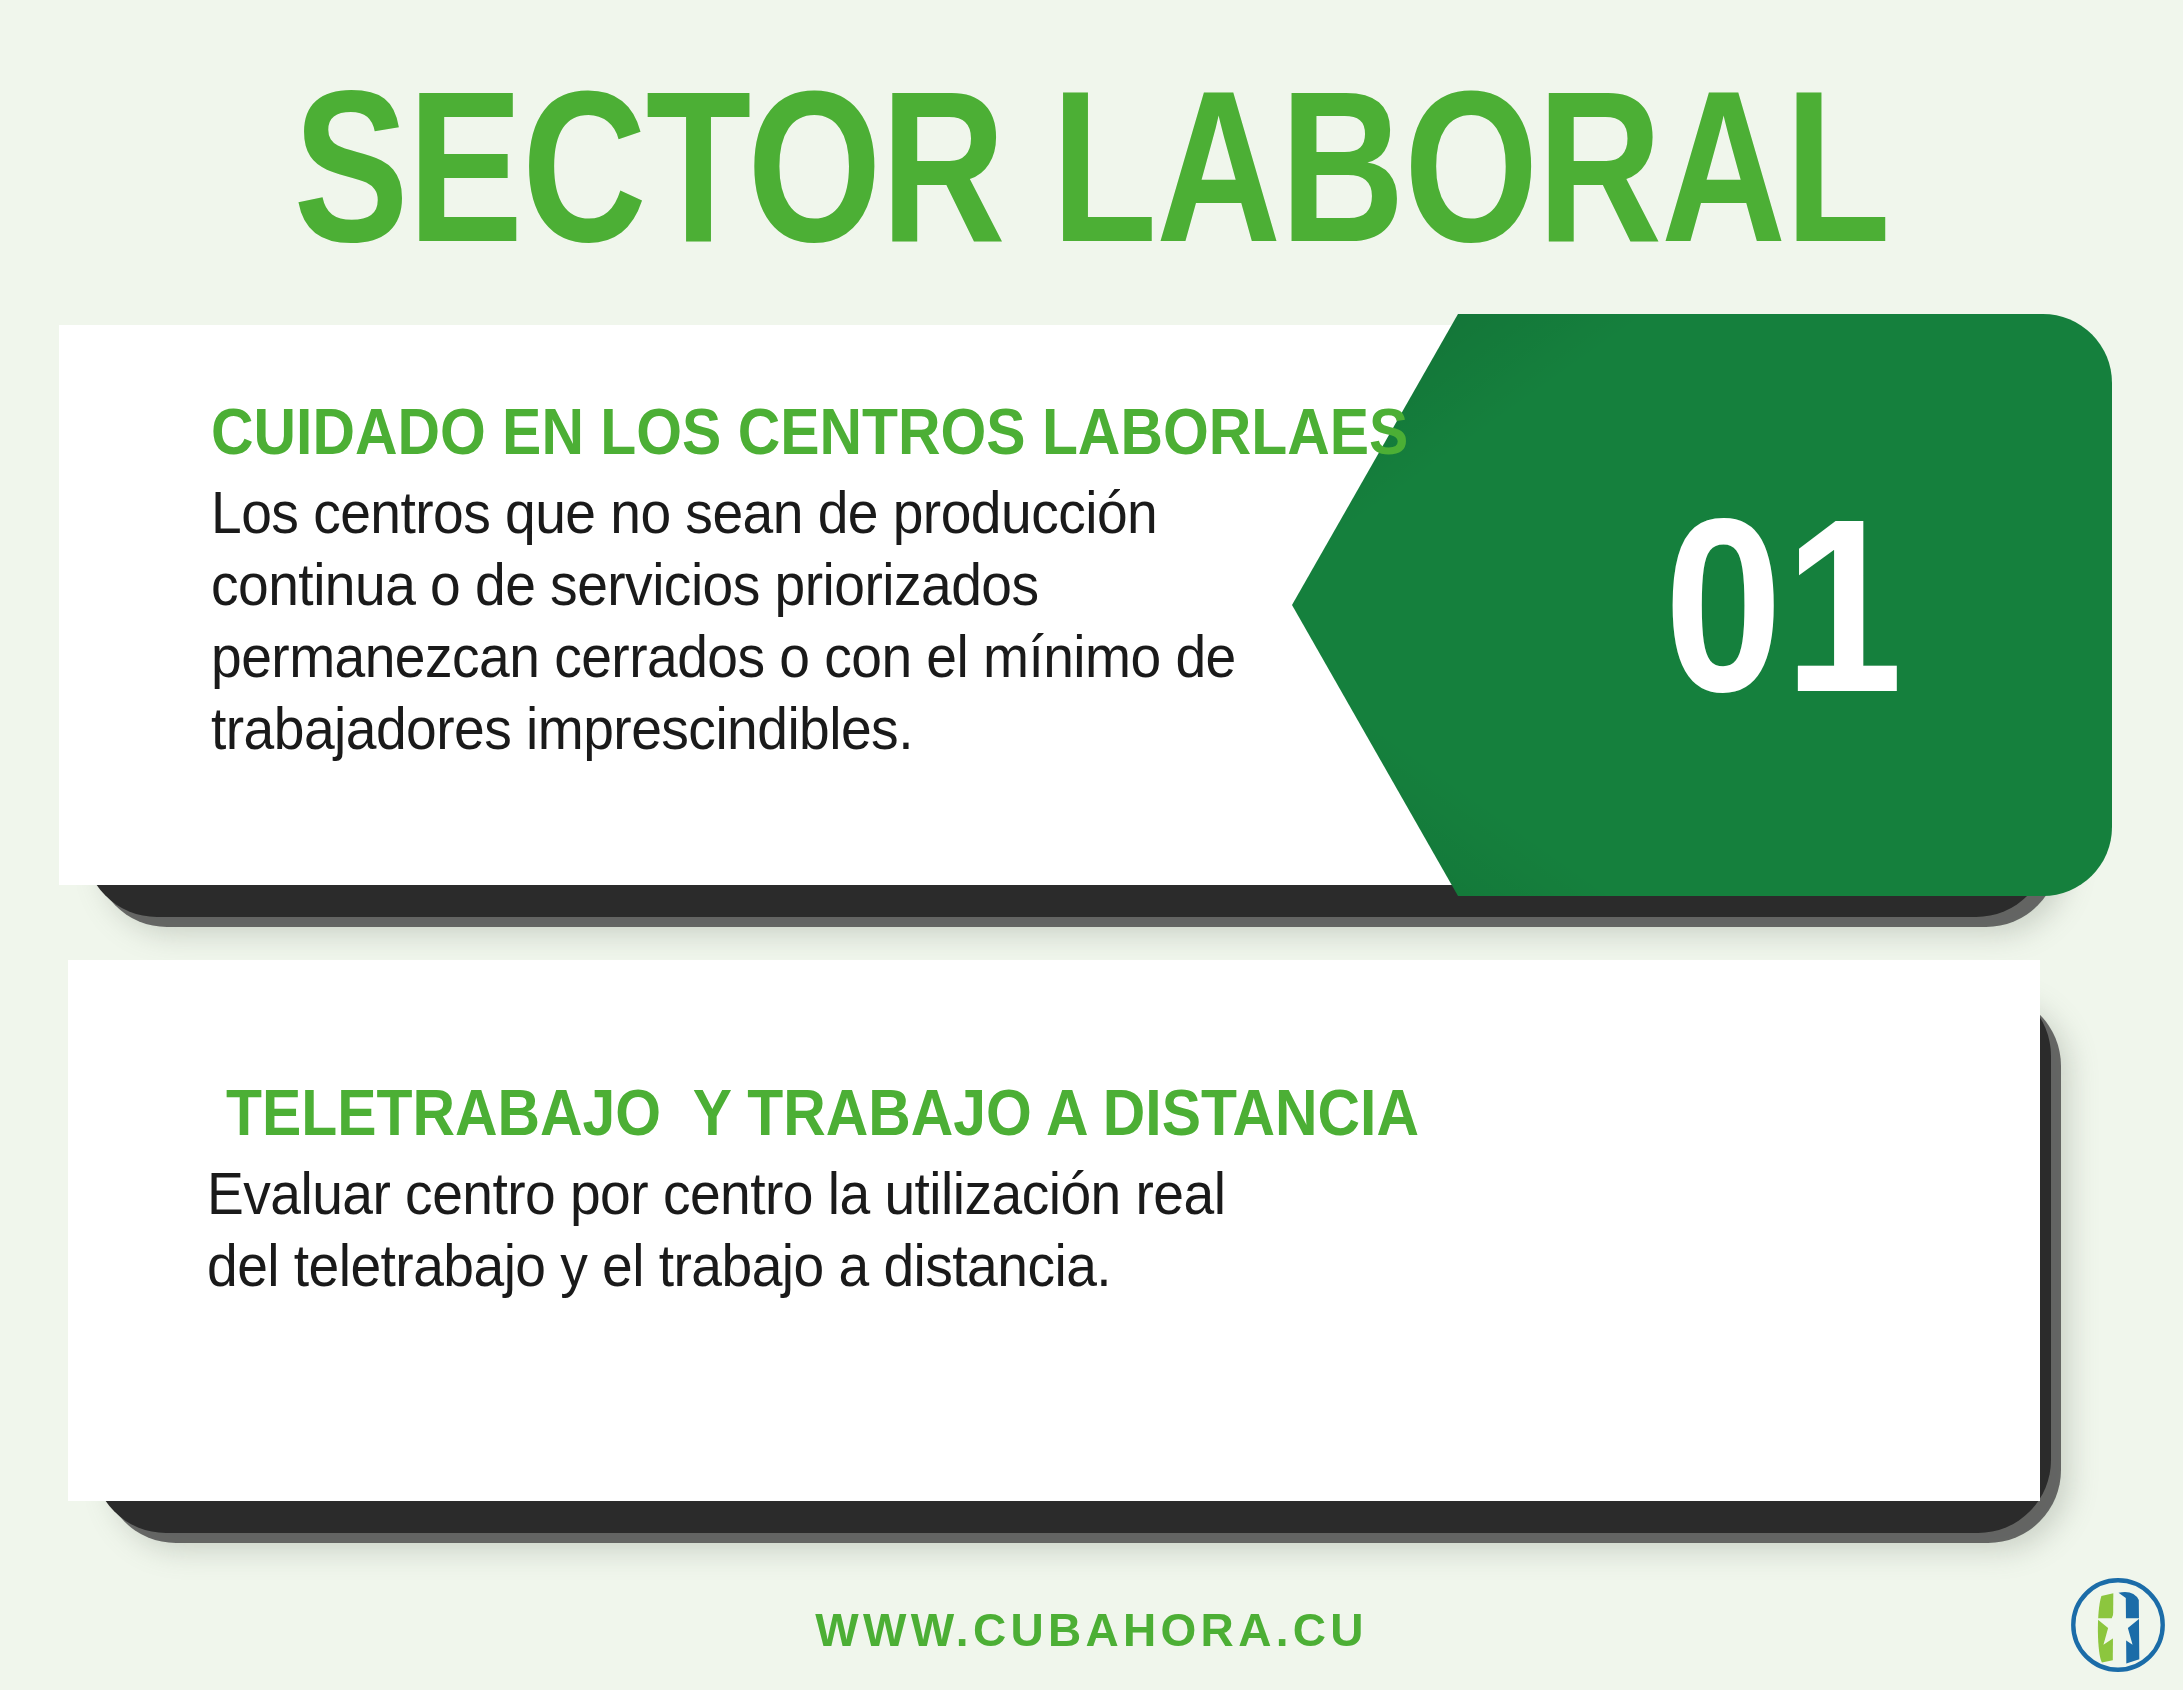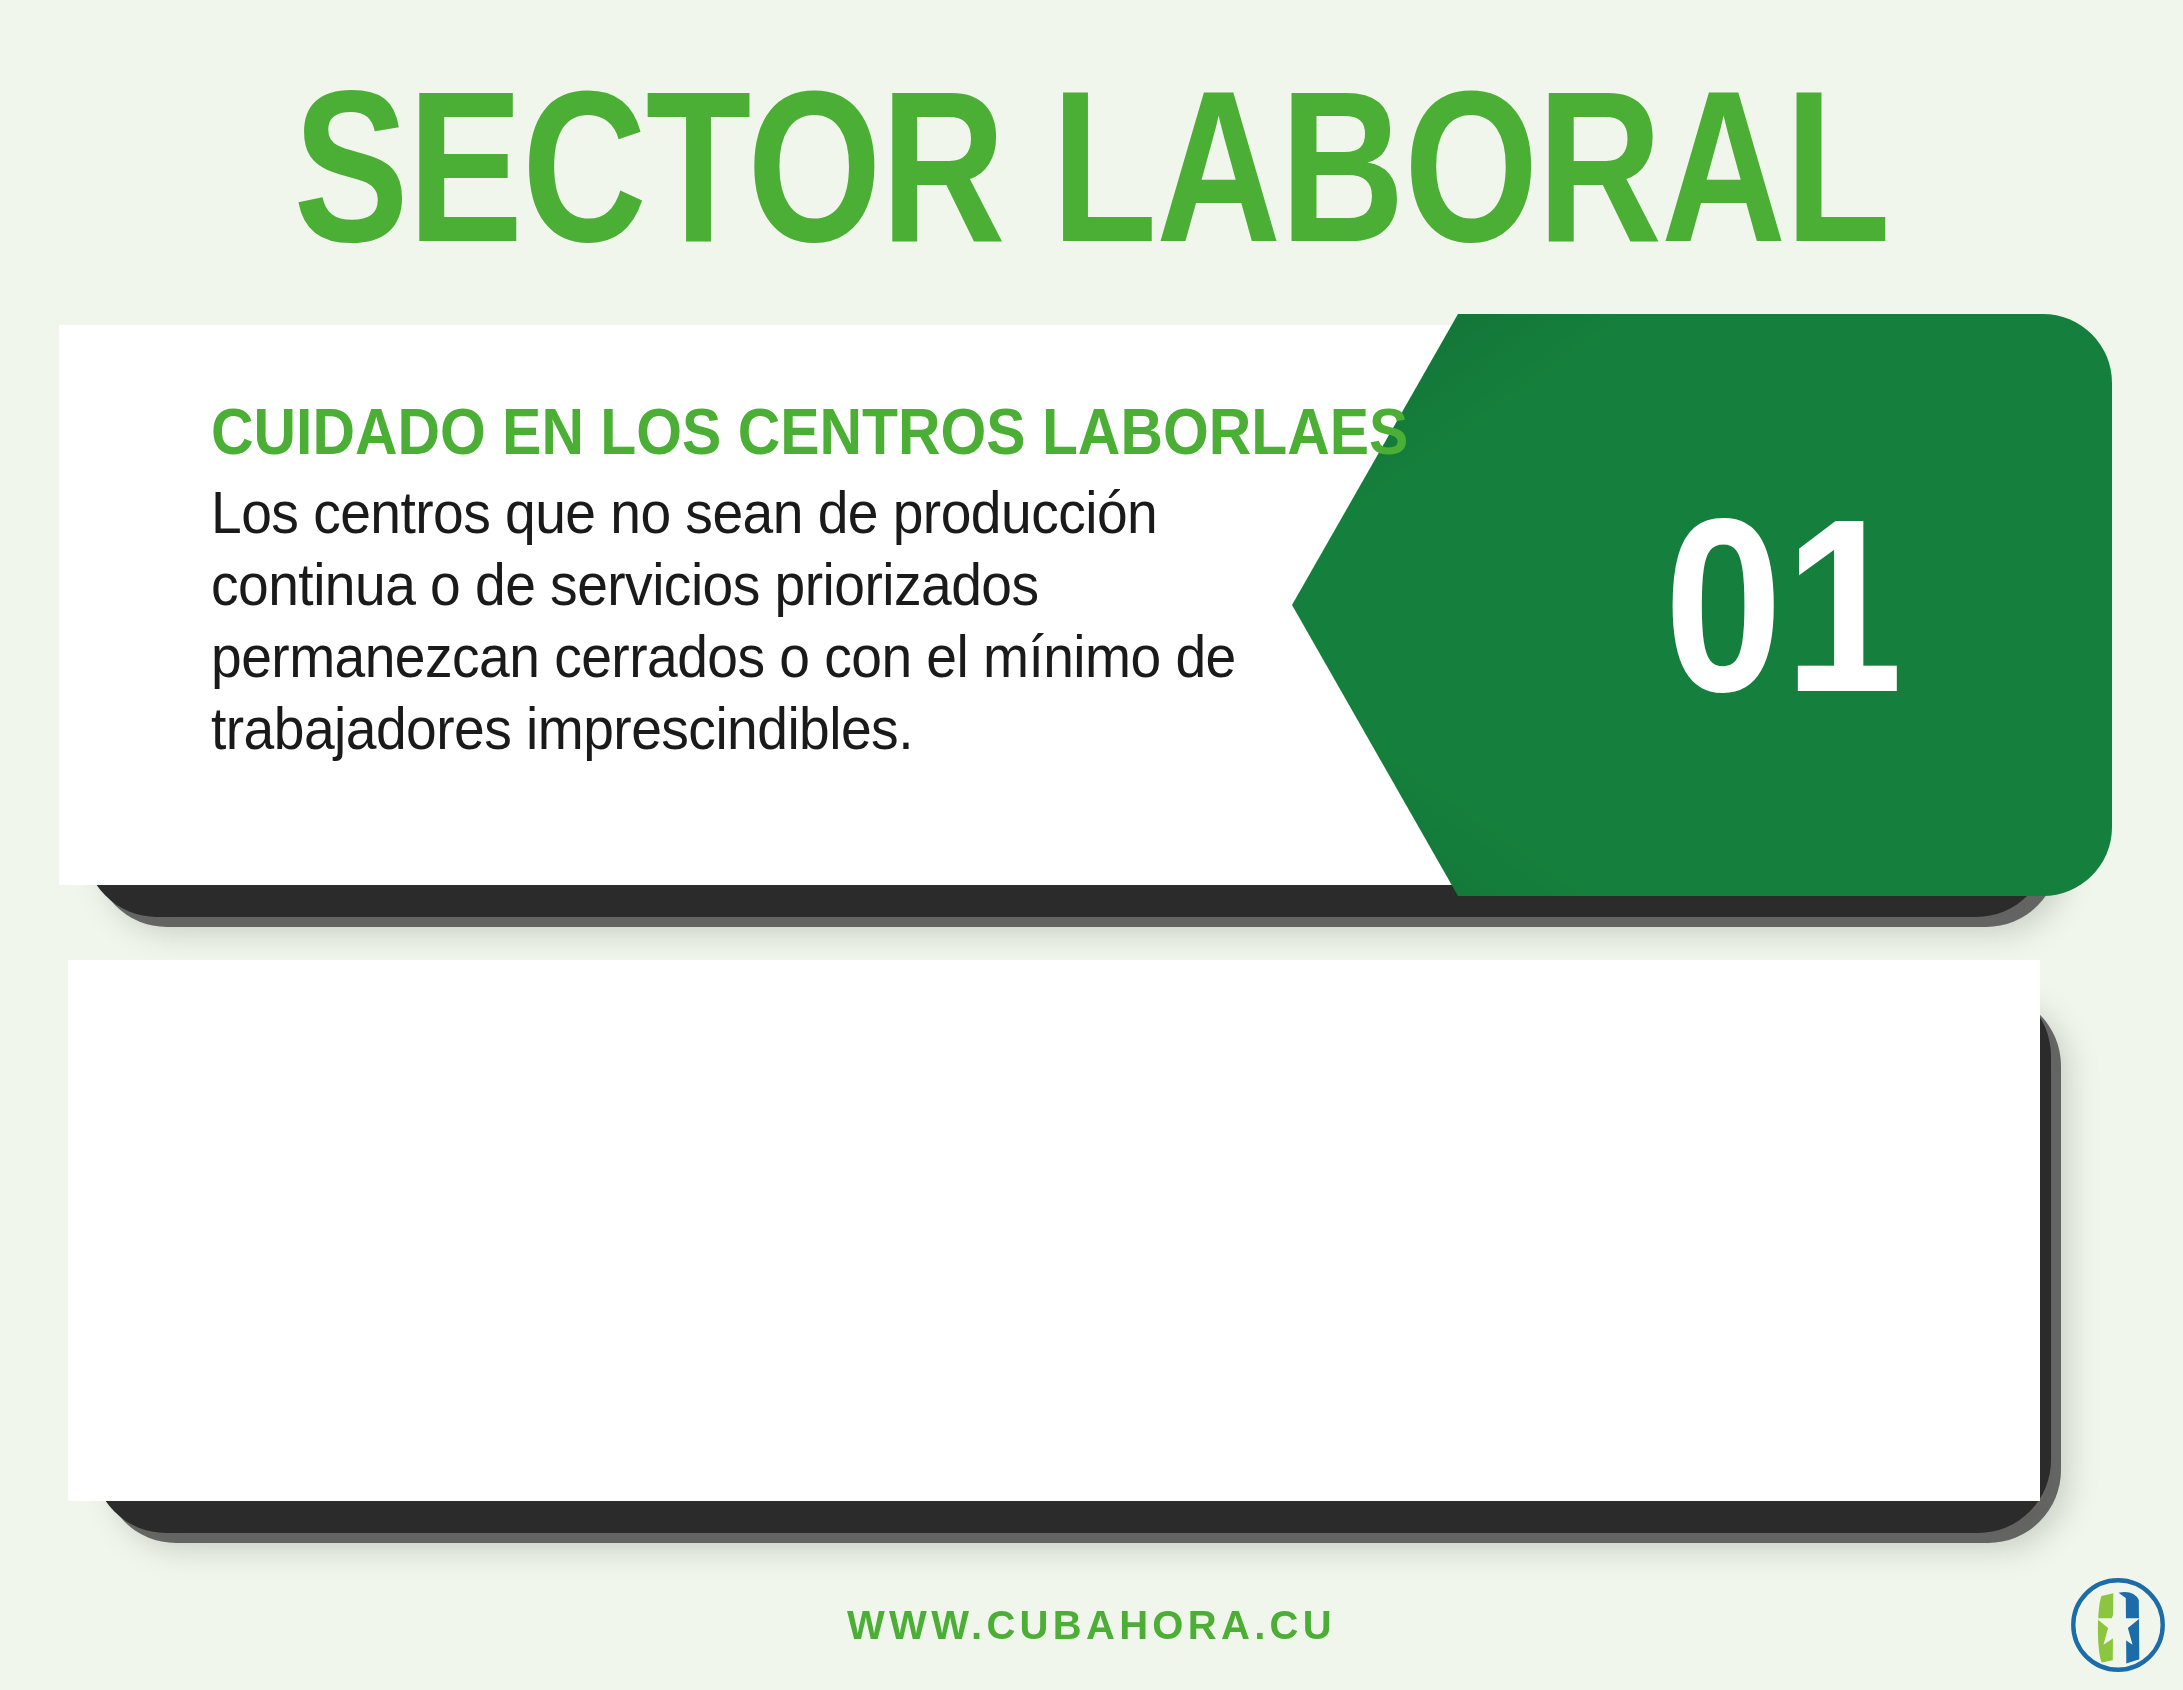--- a/index.html
+++ b/index.html
@@ -141,21 +141,21 @@
   
   .footer-url {
     position: absolute;
     left: 0;
     top: 1603px;
     width: 2183px;
     text-align: center;
     color: #4CAF35;
     font-family: "Liberation Sans Narrow", "Liberation Sans", sans-serif;
     font-weight: 700;
-    font-size: 40px;
+    font-size: 46px;
     letter-spacing: 4.3px;
   }
 
   .logo {
     position: absolute;
     left: 2066px;
     top: 1573px;
     width: 104px;
     height: 104px;
   }
@@ -180,20 +180,24 @@
       <div class="card-heading">CUIDADO EN LOS CENTROS LABORLAES</div>
       <div class="card-text">Los centros que no sean de producción continua o de servicios priorizados permanezcan cerrados o con el mínimo de trabajadores imprescindibles.</div>
     </div>
   </div>
 
   <div class="card" id="card2">
     <div class="card-shadow"></div>
     <div class="card-white"></div>
 
 
+    <div class="card-body">
+      <div class="card-heading">TELETRABAJO  Y TRABAJO A DISTANCIA</div>
+      <div class="card-text">Evaluar centro por centro la utilización real del teletrabajo y el trabajo a distancia.</div>
+    </div>
   </div>
 
   <div class="footer-url">WWW.CUBAHORA.CU</div>
 
   <div class="logo">
     <svg viewBox="0 0 100 100" width="104" height="104" aria-hidden="true">
       <circle cx="50" cy="50" r="43" fill="none" stroke="#1b6ca8" stroke-width="4.2"></circle>
       <path d="M34 22 L45.5 19.5 L45 84 L34.5 86 C30 78 29 38 34 22 Z" fill="#8cc63e"></path>
       <path d="M50.5 19 Q65 16 70 26 L70.5 83 L58 87 L57.5 24 Z" fill="#1b6ca8"></path>
       <path d="M50 28 L56 43.5 L71 43.5 L59.5 53 L64 69 L50 59.5 L36 69 L40.5 53 L29 43.5 L44 43.5 Z" fill="#f0f6ec"></path>

